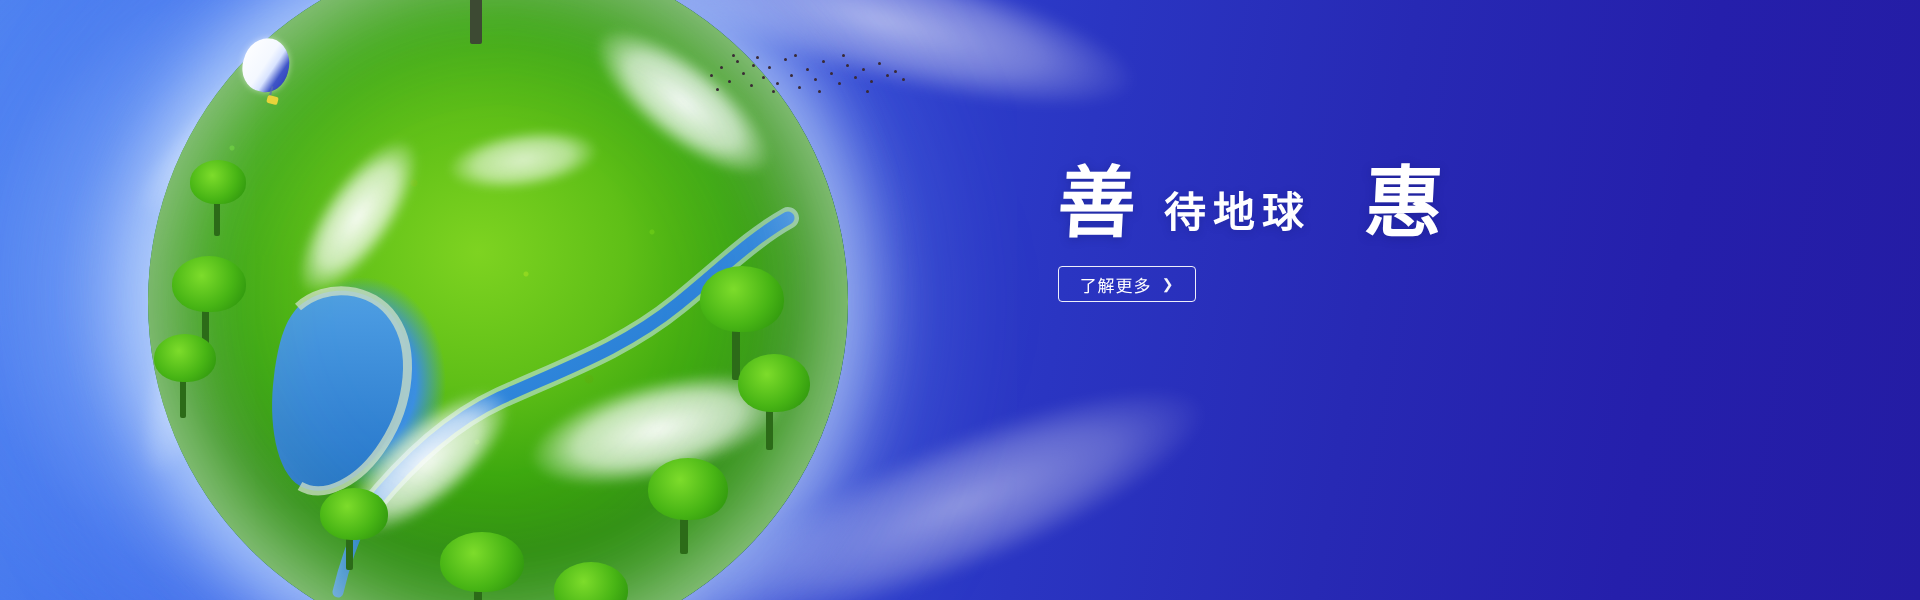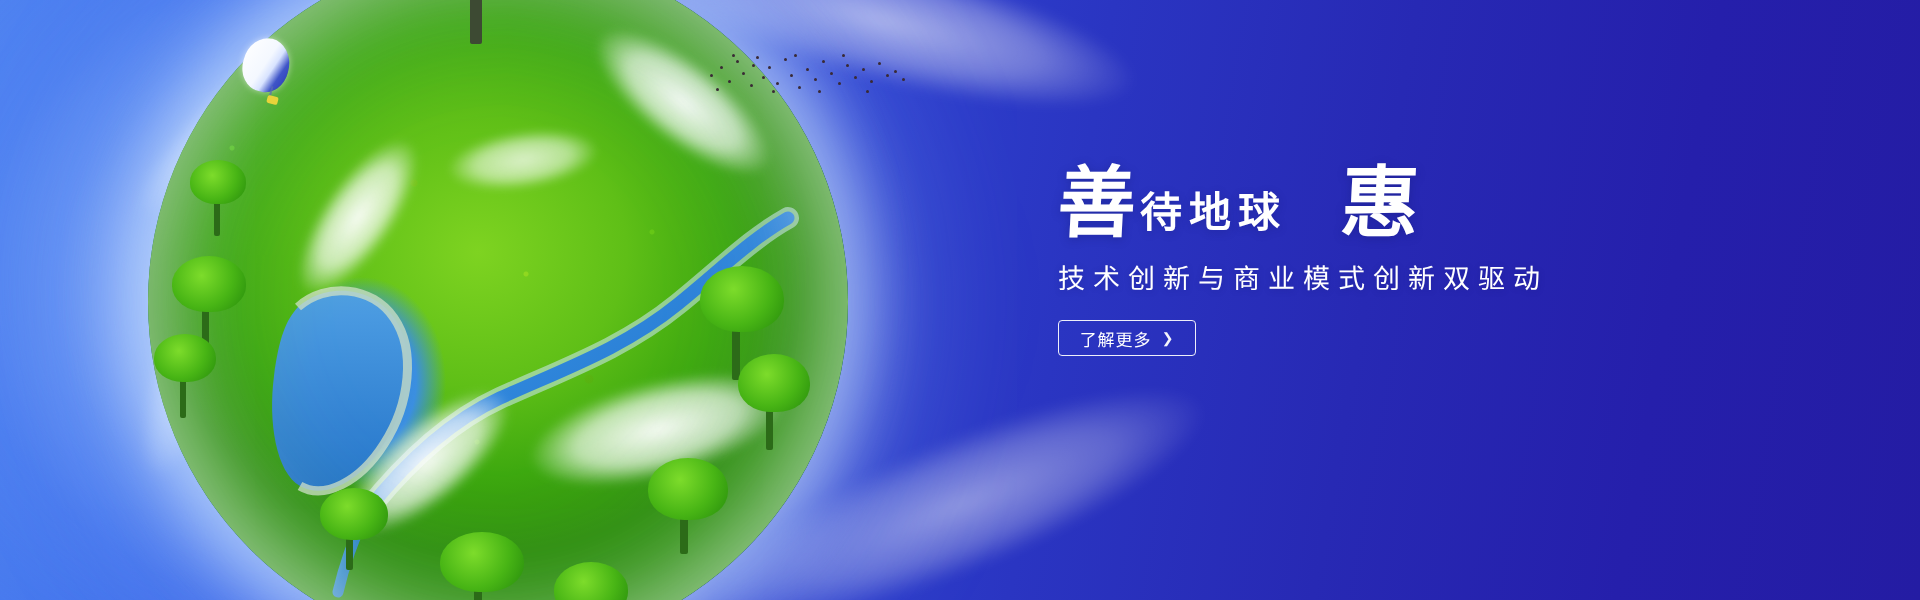--- a/index.html
+++ b/index.html
@@ -149,21 +149,21 @@
     font-family:"DejaVu Serif","Liberation Serif",serif;
     font-size:78px;line-height:78px;font-weight:700;
     letter-spacing:0;
     text-shadow:0 2px 10px rgba(20,25,110,.35);
     transform:skewX(-3deg);
   }
   .hl-small{
     font-family:Liberation Serif, serif;
     font-size:42px;line-height:42px;font-weight:700;
     letter-spacing:7px;
-    margin-left:4px;margin-bottom:8px;
+    margin-left:28px;margin-bottom:8px;
     text-shadow:0 2px 8px rgba(20,25,110,.30);
   }
   .hl-gap{width:54px;}
 
   .subtitle{
     margin-top:20px;
     color:#ffffff;
     font-size:27px;line-height:34px;
     letter-spacing:8px;
     font-weight:400;
@@ -335,21 +335,20 @@
 
   <div class="content">
 
     <div class="headline">
       <span class="hl-big">善</span>
       <span class="hl-small">待地球</span>
       <span class="hl-gap"></span>
       <span class="hl-big">惠</span>
     </div>
 
-    <div class="subtitle">技术创新与商业模式创新双驱动</div>
 
 
     <div class="cta">
       <span>了解更多</span>
       <span class="chev">❯</span>
     </div>
 
   </div>
 </div>
 

